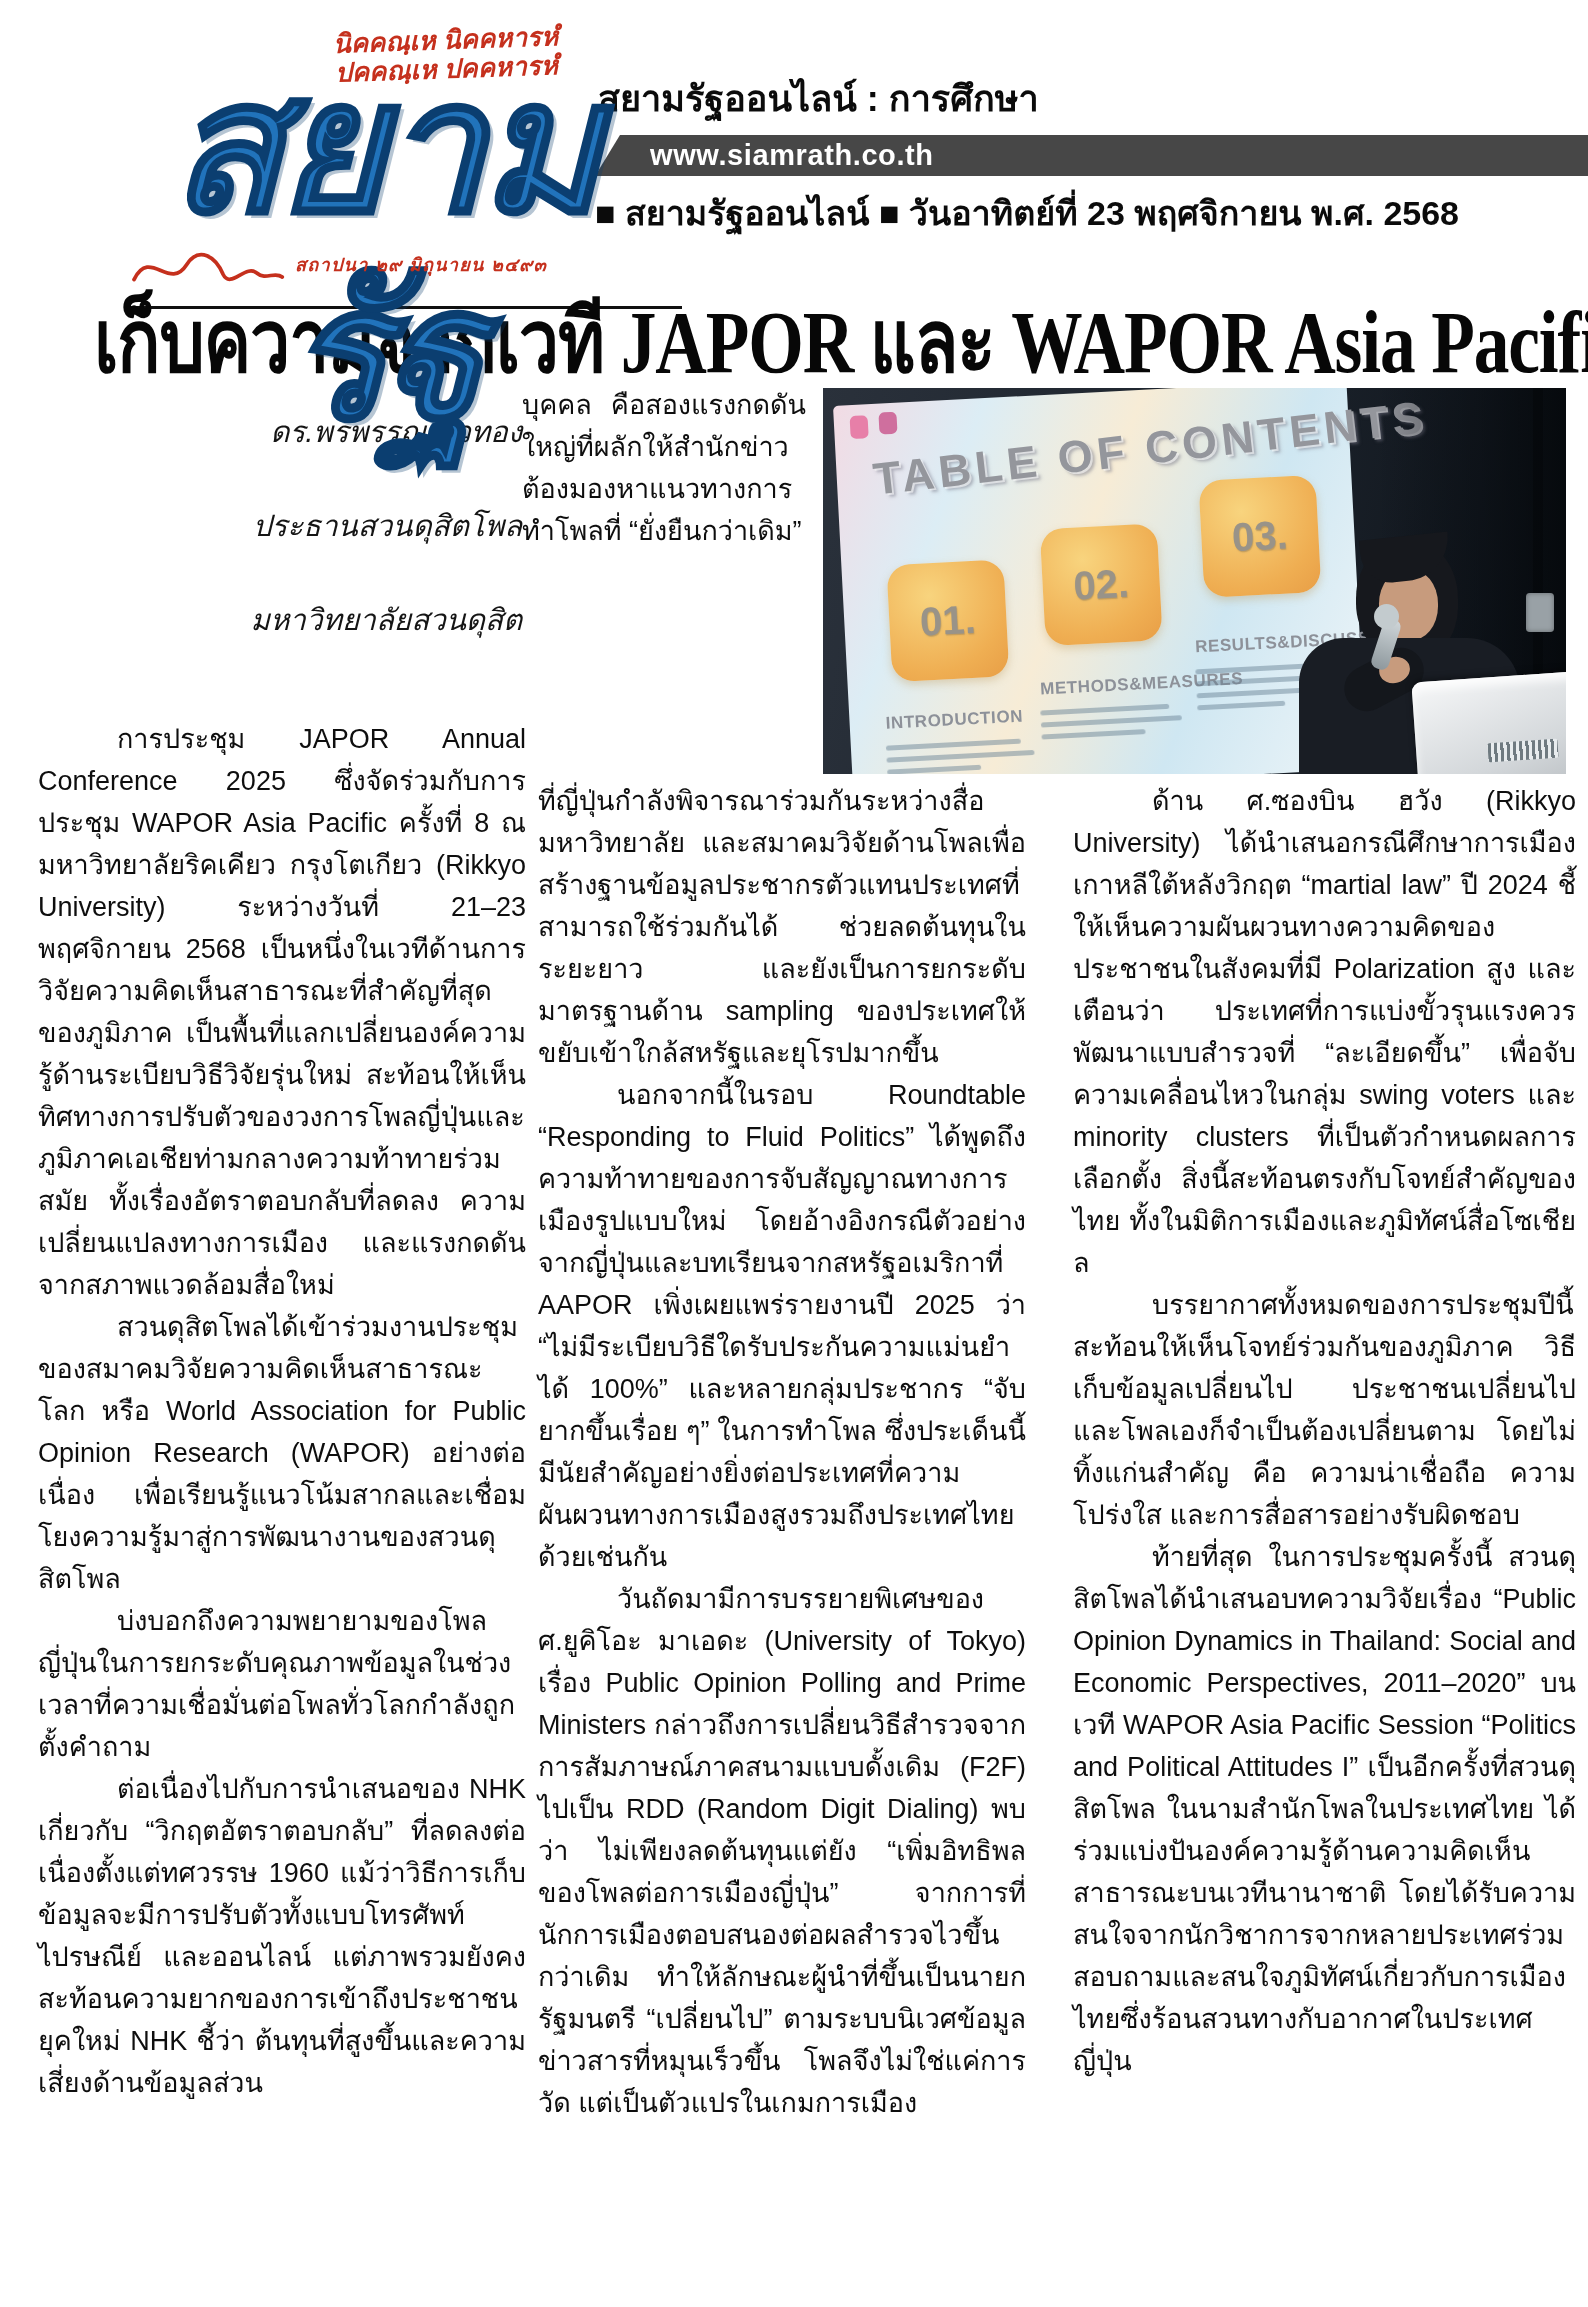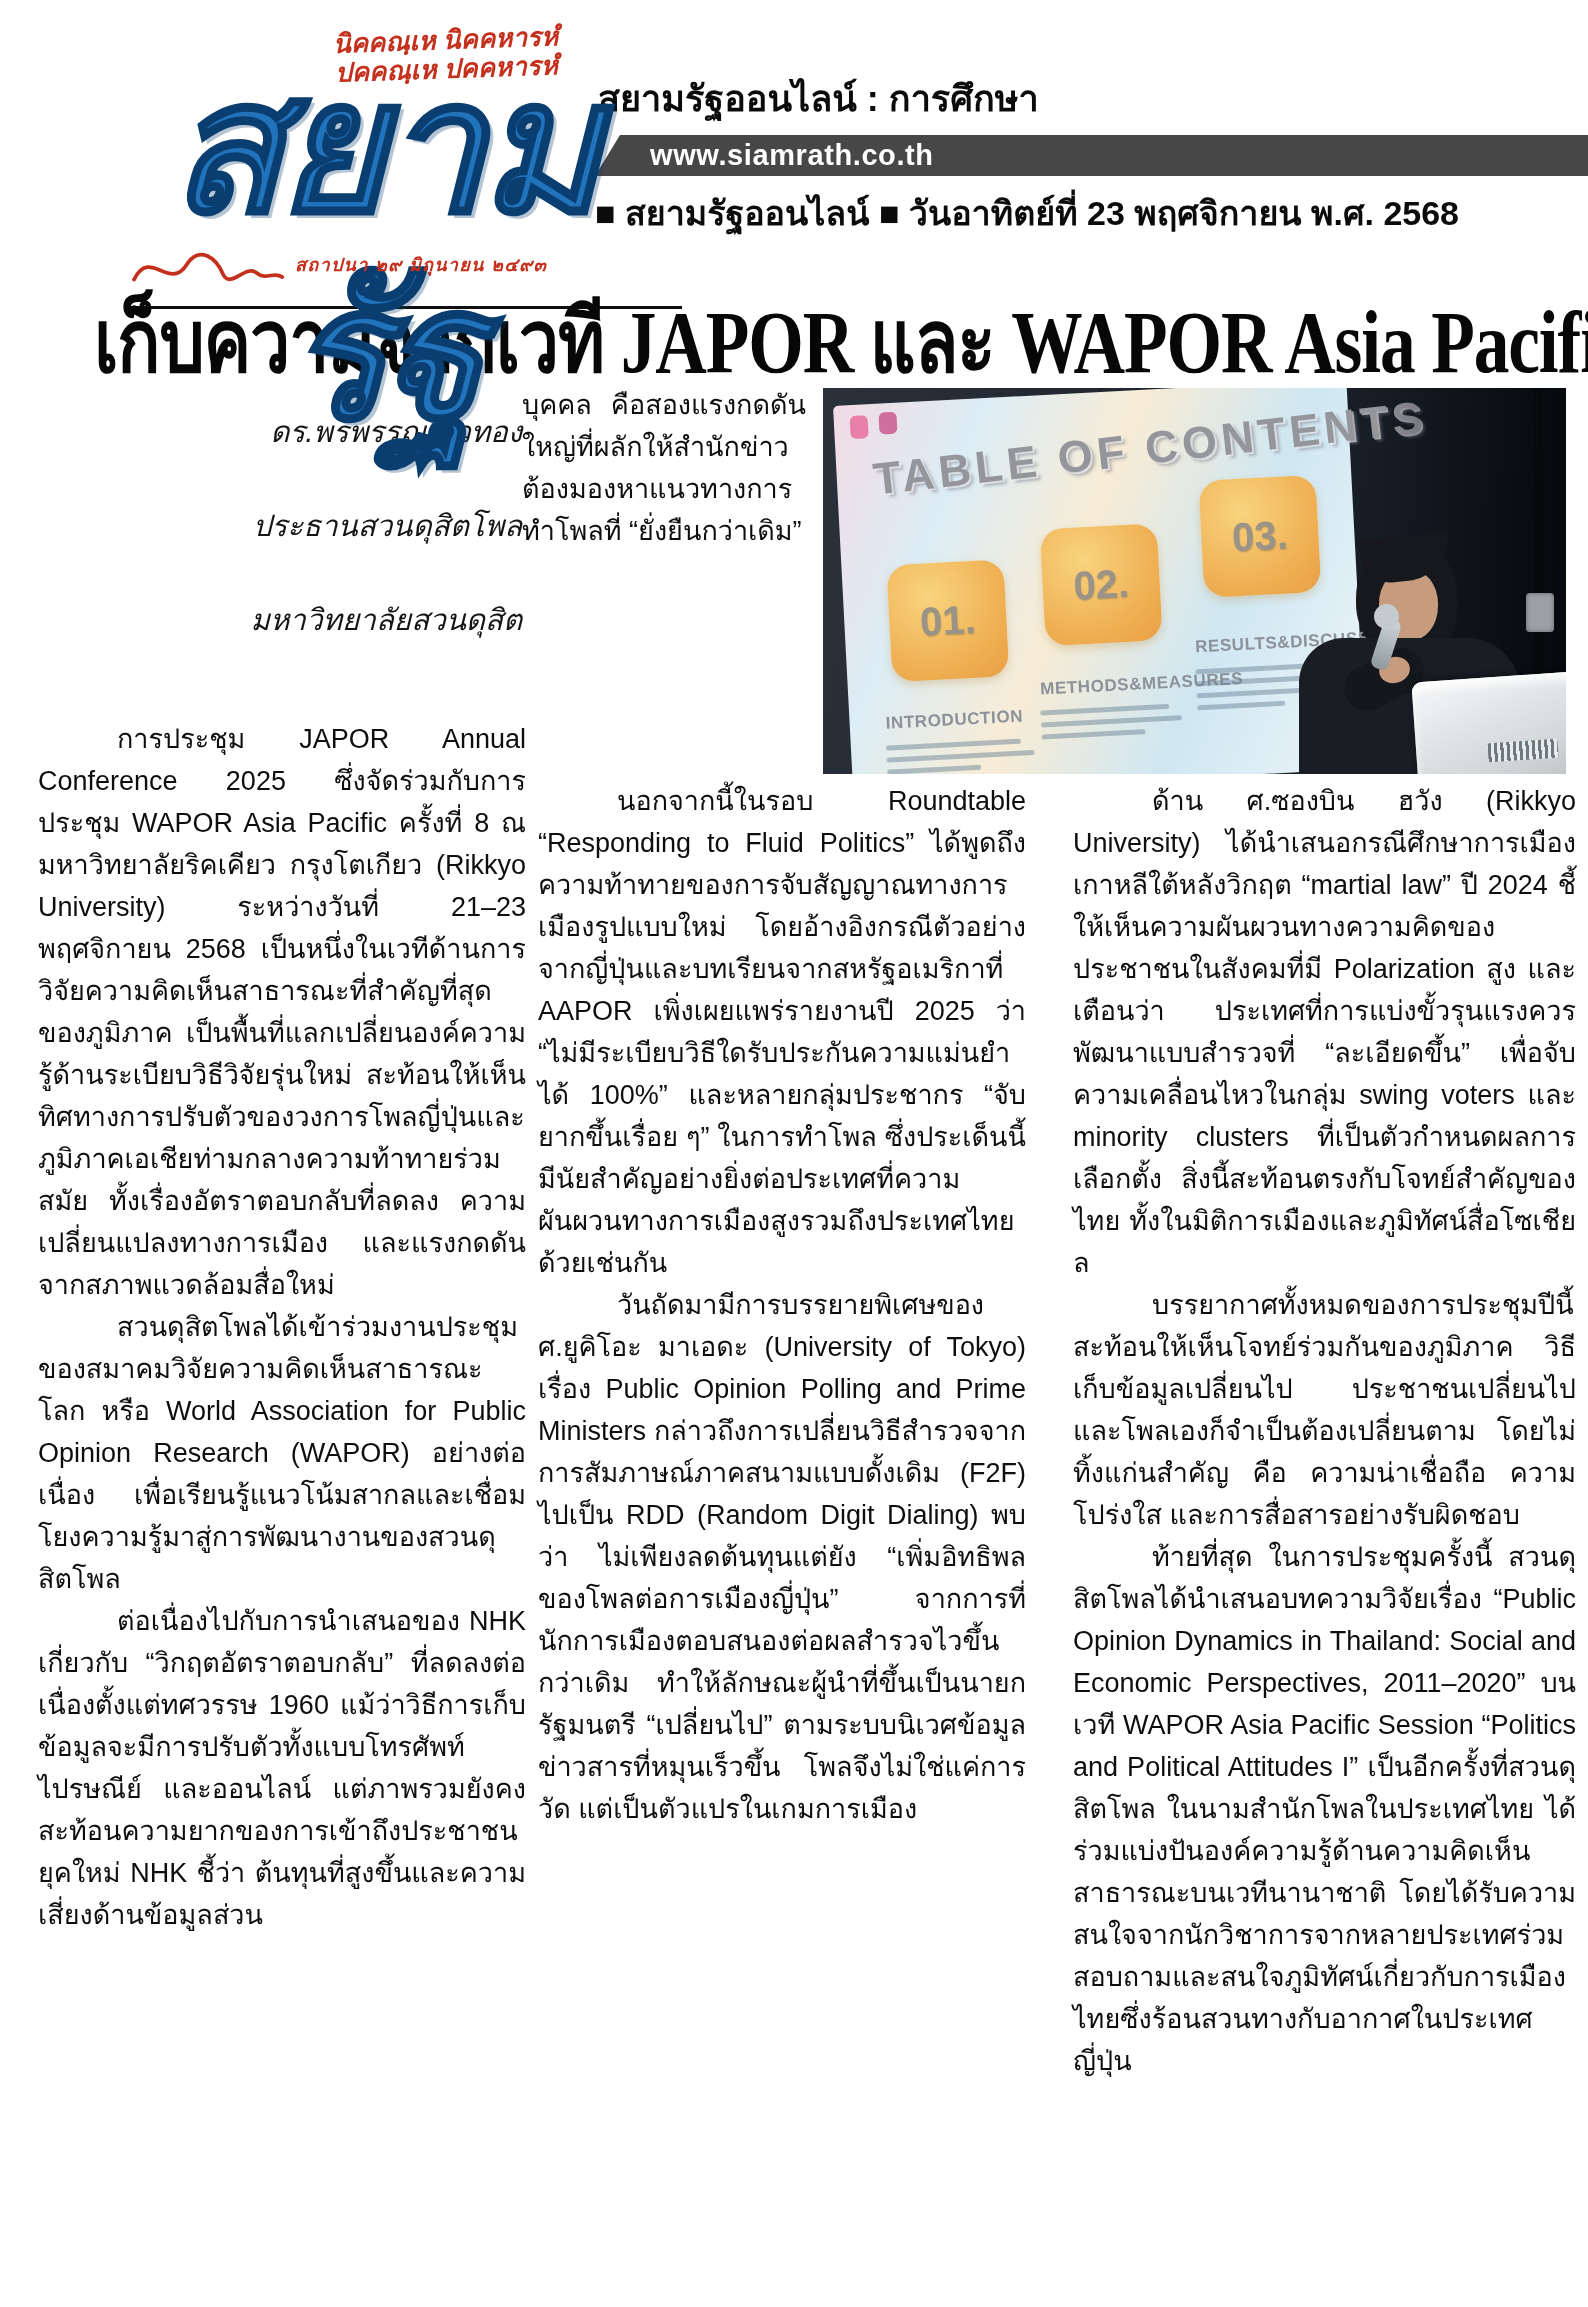--- a/index.html
+++ b/index.html
@@ -212,28 +212,30 @@
 
   <div class="col col1">
     <div class="byline">
       <div>ดร.พรพรรณ บัวทอง</div>
       <div>ประธานสวนดุสิตโพล</div>
       <div>มหาวิทยาลัยสวนดุสิต</div>
     </div>
     <div>
         <p class="para indent">การประชุม JAPOR Annual Conference 2025 ซึ่งจัดร่วมกับการประชุม WAPOR Asia Pacific ครั้งที่ 8 ณ มหาวิทยาลัยริคเคียว กรุงโตเกียว (Rikkyo University) ระหว่างวันที่ 21–23 พฤศจิกายน 2568 เป็นหนึ่งในเวทีด้านการวิจัยความคิดเห็นสาธารณะที่สำคัญที่สุดของภูมิภาค เป็นพื้นที่แลกเปลี่ยนองค์ความรู้ด้านระเบียบวิธีวิจัยรุ่นใหม่ สะท้อนให้เห็นทิศทางการปรับตัวของวงการโพลญี่ปุ่นและภูมิภาคเอเชียท่ามกลางความท้าทายร่วมสมัย ทั้งเรื่องอัตราตอบกลับที่ลดลง ความเปลี่ยนแปลงทางการเมือง และแรงกดดันจากสภาพแวดล้อมสื่อใหม่</p>
         <p class="para indent">สวนดุสิตโพลได้เข้าร่วมงานประชุมของสมาคมวิจัยความคิดเห็นสาธารณะโลก หรือ World Association for Public Opinion Research (WAPOR) อย่างต่อเนื่อง เพื่อเรียนรู้แนวโน้มสากลและเชื่อมโยงความรู้มาสู่การพัฒนางานของสวนดุสิตโพล</p>
+        <p class="para indent">บ่งบอกถึงความพยายามของโพลญี่ปุ่นในการยกระดับคุณภาพข้อมูลในช่วงเวลาที่ความเชื่อมั่นต่อโพลทั่วโลกกำลังถูกตั้งคำถาม</p>
         <p class="para indent">ต่อเนื่องไปกับการนำเสนอของ NHK เกี่ยวกับ “วิกฤตอัตราตอบกลับ” ที่ลดลงต่อเนื่องตั้งแต่ทศวรรษ 1960 แม้ว่าวิธีการเก็บข้อมูลจะมีการปรับตัวทั้งแบบโทรศัพท์ ไปรษณีย์ และออนไลน์ แต่ภาพรวมยังคงสะท้อนความยากของการเข้าถึงประชาชนยุคใหม่ NHK ชี้ว่า ต้นทุนที่สูงขึ้นและความเสี่ยงด้านข้อมูลส่วน</p>
       </div>
   </div>
 
   <div class="col2-narrow">
       <p class="para">บุคคล คือสองแรงกดดันใหญ่ที่ผลักให้สำนักข่าวต้องมองหาแนวทางการทำโพลที่ “ยั่งยืนกว่าเดิม”</p>
     </div>
   <div class="col2-wide">
+      <p class="para">ที่ญี่ปุ่นกำลังพิจารณาร่วมกันระหว่างสื่อมหาวิทยาลัย และสมาคมวิจัยด้านโพลเพื่อสร้างฐานข้อมูลประชากรตัวแทนประเทศที่สามารถใช้ร่วมกันได้ ช่วยลดต้นทุนในระยะยาว และยังเป็นการยกระดับมาตรฐานด้าน sampling ของประเทศให้ขยับเข้าใกล้สหรัฐและยุโรปมากขึ้น</p>
       <p class="para indent">นอกจากนี้ในรอบ Roundtable “Responding to Fluid Politics” ได้พูดถึงความท้าทายของการจับสัญญาณทางการเมืองรูปแบบใหม่ โดยอ้างอิงกรณีตัวอย่างจากญี่ปุ่นและบทเรียนจากสหรัฐอเมริกาที่ AAPOR เพิ่งเผยแพร่รายงานปี 2025 ว่า “ไม่มีระเบียบวิธีใดรับประกันความแม่นยำได้ 100%” และหลายกลุ่มประชากร “จับยากขึ้นเรื่อย ๆ” ในการทำโพล ซึ่งประเด็นนี้มีนัยสำคัญอย่างยิ่งต่อประเทศที่ความผันผวนทางการเมืองสูงรวมถึงประเทศไทยด้วยเช่นกัน</p>
       <p class="para indent">วันถัดมามีการบรรยายพิเศษของ ศ.ยูคิโอะ มาเอดะ (University of Tokyo) เรื่อง Public Opinion Polling and Prime Ministers กล่าวถึงการเปลี่ยนวิธีสำรวจจากการสัมภาษณ์ภาคสนามแบบดั้งเดิม (F2F) ไปเป็น RDD (Random Digit Dialing) พบว่า ไม่เพียงลดต้นทุนแต่ยัง “เพิ่มอิทธิพลของโพลต่อการเมืองญี่ปุ่น” จากการที่นักการเมืองตอบสนองต่อผลสำรวจไวขึ้นกว่าเดิม ทำให้ลักษณะผู้นำที่ขึ้นเป็นนายกรัฐมนตรี “เปลี่ยนไป” ตามระบบนิเวศข้อมูลข่าวสารที่หมุนเร็วขึ้น โพลจึงไม่ใช่แค่การวัด แต่เป็นตัวแปรในเกมการเมือง</p>
     </div>
   <div class="col3">
       <p class="para indent">ด้าน ศ.ซองบิน ฮวัง (Rikkyo University) ได้นำเสนอกรณีศึกษาการเมืองเกาหลีใต้หลังวิกฤต “martial law” ปี 2024 ชี้ให้เห็นความผันผวนทางความคิดของประชาชนในสังคมที่มี Polarization สูง และเตือนว่า ประเทศที่การแบ่งขั้วรุนแรงควรพัฒนาแบบสำรวจที่ “ละเอียดขึ้น” เพื่อจับความเคลื่อนไหวในกลุ่ม swing voters และ minority clusters ที่เป็นตัวกำหนดผลการเลือกตั้ง สิ่งนี้สะท้อนตรงกับโจทย์สำคัญของไทย ทั้งในมิติการเมืองและภูมิทัศน์สื่อโซเชียล</p>
       <p class="para indent">บรรยากาศทั้งหมดของการประชุมปีนี้สะท้อนให้เห็นโจทย์ร่วมกันของภูมิภาค วิธีเก็บข้อมูลเปลี่ยนไป ประชาชนเปลี่ยนไป และโพลเองก็จำเป็นต้องเปลี่ยนตาม โดยไม่ทิ้งแก่นสำคัญ คือ ความน่าเชื่อถือ ความโปร่งใส และการสื่อสารอย่างรับผิดชอบ</p>
       <p class="para indent">ท้ายที่สุด ในการประชุมครั้งนี้ สวนดุสิตโพลได้นำเสนอบทความวิจัยเรื่อง “Public Opinion Dynamics in Thailand: Social and Economic Perspectives, 2011–2020” บนเวที WAPOR Asia Pacific Session “Politics and Political Attitudes I” เป็นอีกครั้งที่สวนดุสิตโพล ในนามสำนักโพลในประเทศไทย ได้ร่วมแบ่งปันองค์ความรู้ด้านความคิดเห็นสาธารณะบนเวทีนานาชาติ โดยได้รับความสนใจจากนักวิชาการจากหลายประเทศร่วมสอบถามและสนใจภูมิทัศน์เกี่ยวกับการเมืองไทยซึ่งร้อนสวนทางกับอากาศในประเทศญี่ปุ่น</p>
     </div>
 
 </div>

